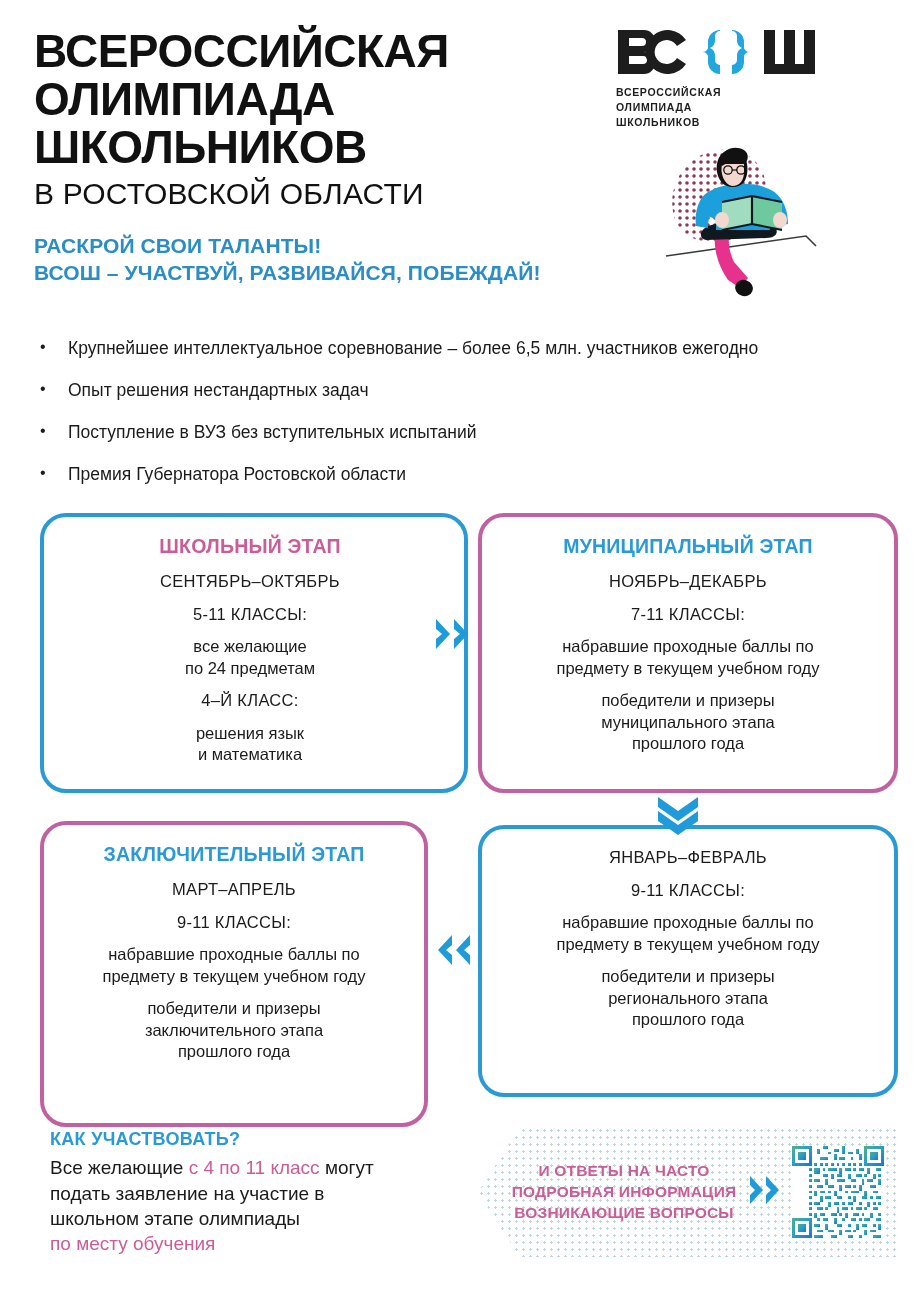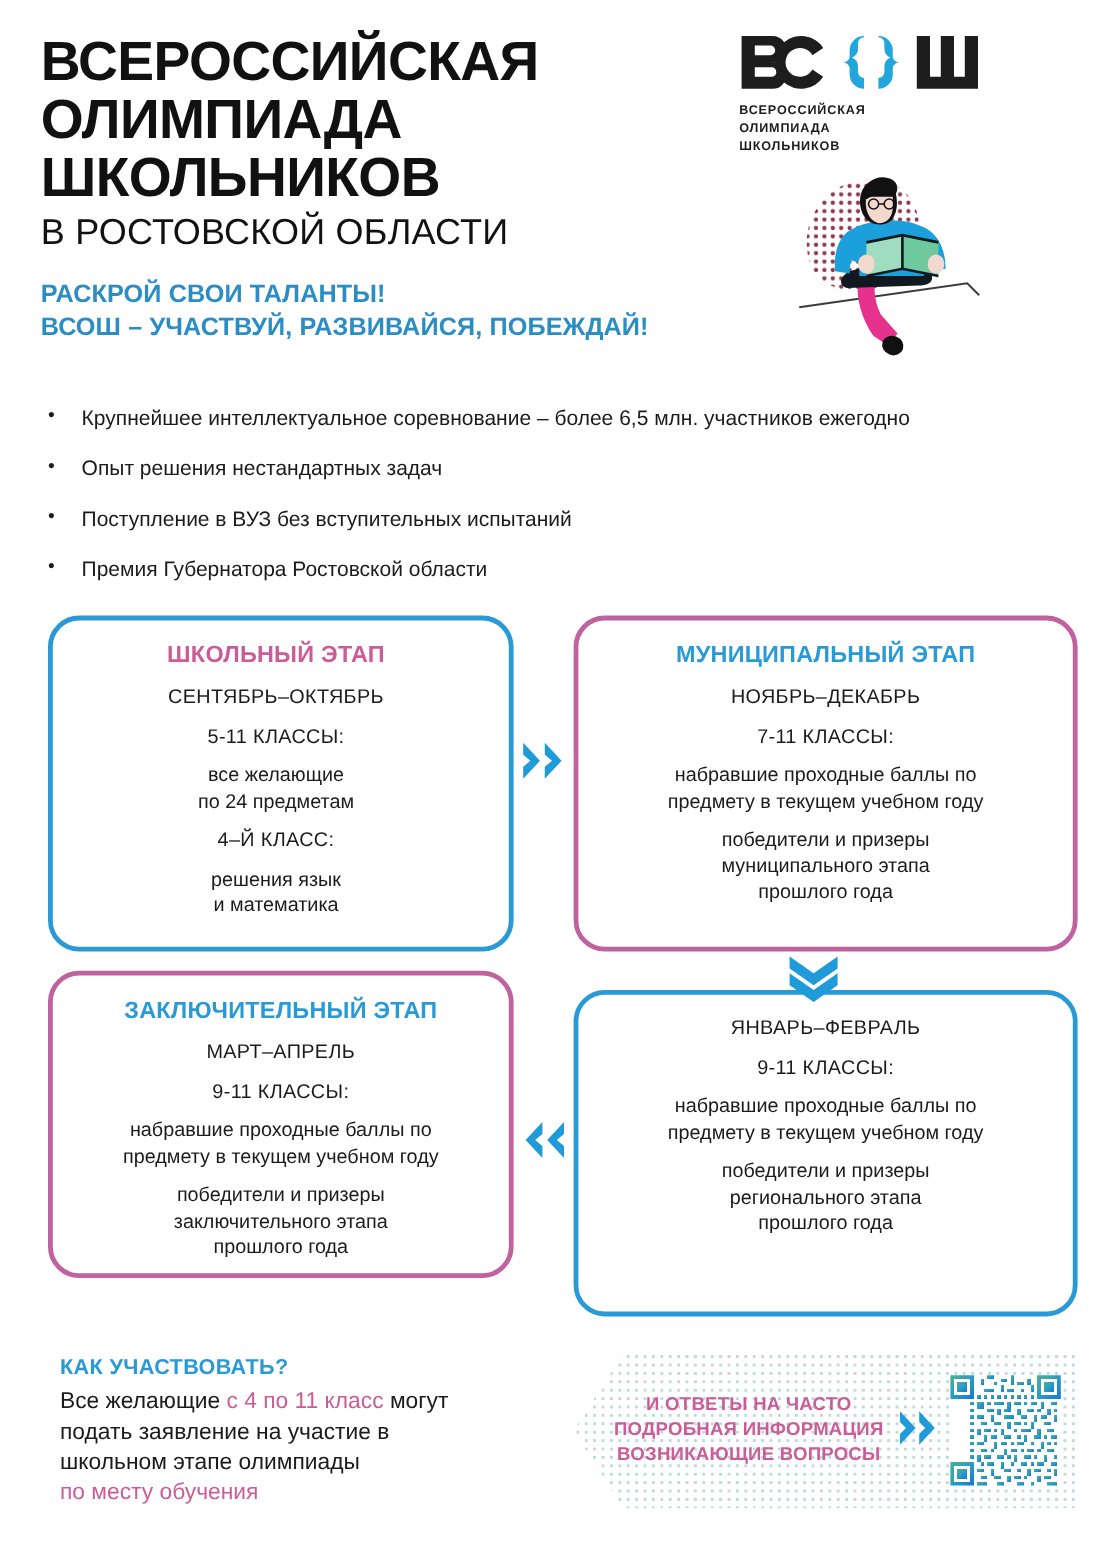--- a/index.html
+++ b/index.html
@@ -155,23 +155,23 @@
     font-size: 16.5px;
     line-height: 1.3;
     color: #1b1b1b;
     margin-bottom: 11px;
   }
   .card-line:last-child { margin-bottom: 0; }
   .card-line.upper { text-transform: uppercase; letter-spacing: 0.3px; }
   .card-line .sub { display: block; }
 
   
-  #card-school   { left: 22px;  top: 10px;  width: 388px; height: 280px; padding-left: 12px; }
+  #card-school   { left: 22px;  top: 10px;  width: 428px; height: 280px; padding-left: 12px; }
   #card-muni     { left: 460px; top: 10px;  width: 420px; height: 280px; }
-  #card-final    { left: 22px;  top: 306px; width: 388px; height: 256px; }
+  #card-final    { left: 22px;  top: 318px; width: 388px; height: 306px; }
   #card-regional { left: 460px; top: 322px; width: 420px; height: 272px; }
 
   
   .chev { position: absolute; }
   #chev-right { left: 416px; top: 114px; }
   #chev-down  { left: 638px; top: 292px; }
   #chev-left  { left: 414px; top: 430px; }
 
   
   .footer {

